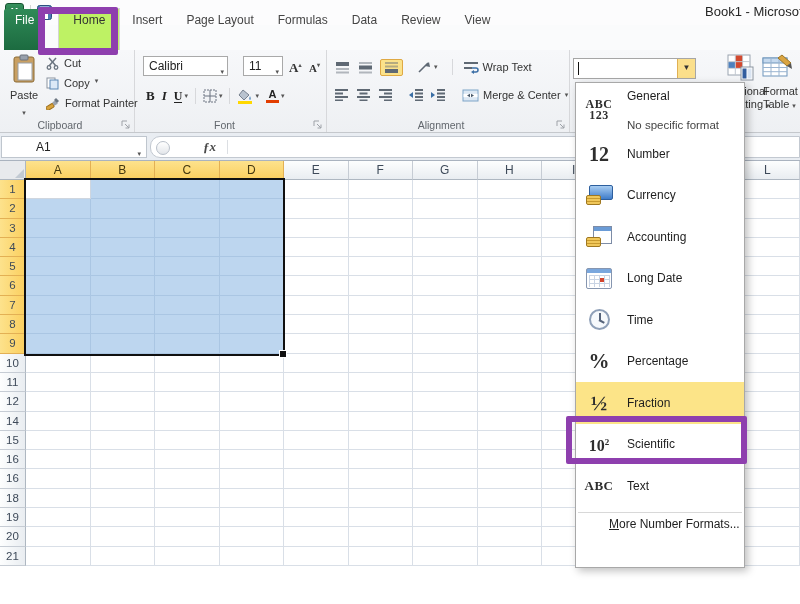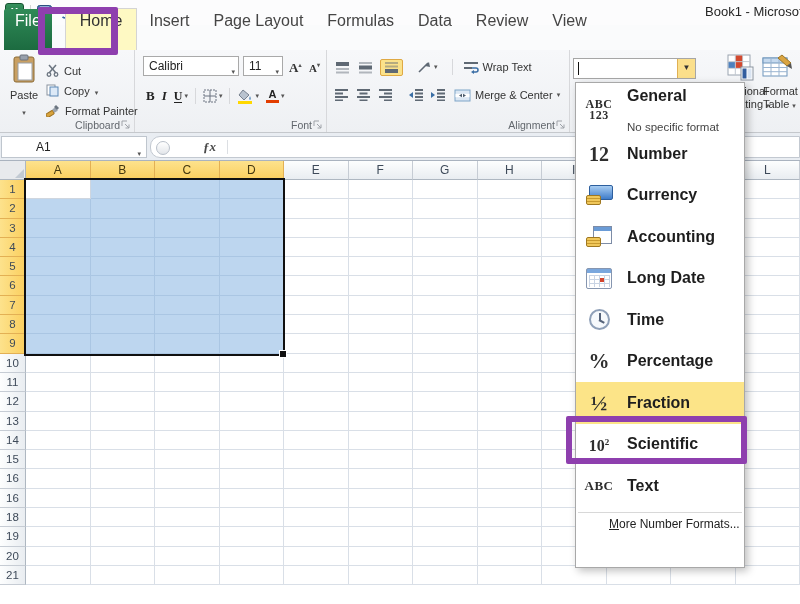--- a/index.html
+++ b/index.html
@@ -13,47 +13,47 @@
   .xl-logo{width:17px;height:17px;background:linear-gradient(#35905d,#1c6b40);border:1px solid #15522f;
            border-radius:3px;color:#fff;font:bold 11px/16px "Liberation Sans",sans-serif;text-align:center}
   .qat .sep{width:1px;height:14px;background:#d4d4d4}
   .mini-arrow{font-size:7px;color:#666}
   .qat-more{display:flex;flex-direction:column;align-items:center;line-height:4px;color:#555;font-size:8px}
   .qat-more .bar{width:7px;height:1.5px;background:#555;margin-bottom:2px}
   .title{position:absolute;left:705px;top:4px;font-size:13px;color:#262626;white-space:nowrap}
 
   
   .tabrow{position:absolute;left:0;top:25px;width:800px;height:25px;display:flex;align-items:flex-end;background:#fafbfc}
-  .tab{height:41px;line-height:23px;padding:0 12px;font-size:16px;color:#454545;flex:none}
+  .tab{height:41px;line-height:23px;padding:0 12px;font-size:12px;color:#454545;flex:none}
   .tab-file{background:linear-gradient(#2f8a57,#1c6b40);color:#fff;border-radius:2px 2px 0 0;
             margin-left:4px;padding:0 11px;margin-right:13px}
-  .tab-active{background:#fef9c3;border:1px solid #d4d4d4;border-bottom:none;color:#333;padding:0 14px}
+  .tab-active{background:#bef264;border:1px solid #d4d4d4;border-bottom:none;color:#333;padding:0 14px}
 
   
   .ribbon{position:absolute;left:0;top:50px;width:800px;height:83px;
           background:linear-gradient(#f7f8fa,#eef0f3);border-bottom:1px solid #c5c8cc;box-sizing:border-box}
   .grp{position:absolute;top:0;height:82px;border-right:1px solid #d7d8db;box-sizing:border-box}
-  .grp-label{position:absolute;bottom:1px;left:0;right:14px;text-align:right;font-size:10.5px;color:#62676d}
+  .grp-label{position:absolute;bottom:1px;left:0;right:14px;text-align:center;font-size:10.5px;color:#62676d}
   .launcher{position:absolute;right:3px;bottom:2px;opacity:.8}
   .ilabel{font-size:11px;color:#333;white-space:nowrap}
   .arr{font-size:7px;color:#555}
 
   
   .grp-clip{left:0;width:135px}
   .paste{position:absolute;left:5px;top:4px;width:38px;height:66px;text-align:center}
   .paste .ilabel{display:block;margin-top:1px}
   .clip-rows{position:absolute;left:46px;top:7px}
-  .crow{display:flex;align-items:flex-end;gap:5px;height:20px}
+  .crow{display:flex;align-items:flex-start;gap:5px;height:20px}
 
   
   .grp-font{left:137px;width:190px}
   .combo{position:absolute;height:20px;background:#fff;border:1px solid #a9a9a9;box-sizing:border-box;
          font-size:12px;color:#222;line-height:18px;padding-left:5px}
   .combo .arr{position:absolute;right:3px;top:6px}
-  .fname{left:6px;top:6px;width:96px}
+  .fname{left:6px;top:6px;width:85px}
   .fsize{left:106px;top:6px;width:40px}
   .fbtn{position:absolute;top:8px;font:bold 13px/14px "Liberation Serif",serif;color:#333}
   .fbtn .arr{font-size:6px;vertical-align:super}
   .fmt-row{position:absolute;left:9px;top:36px;display:flex;align-items:center;gap:7px;height:20px}
   .bI{font:bold 13px "Liberation Serif",serif;color:#222}
   .iI{font:italic bold 13px "Liberation Serif",serif;color:#222}
   .uI{font:bold 12px "Liberation Serif",serif;color:#222;border-bottom:1.5px solid #222;line-height:12px}
   .vsep{width:1px;height:16px;background:#d7d8db}
   .fc-wrap{display:flex;flex-direction:column;align-items:center;line-height:10px}
   .fc-a{font:bold 11px/10px "Liberation Sans",sans-serif;color:#222}
@@ -119,21 +119,21 @@
 
   
   .fmt-menu{position:absolute;left:575px;top:82px;width:170px;height:486px;background:#fff;
             border:1px solid #a8a8a8;box-shadow:3px 3px 8px rgba(0,0,0,.25);z-index:50;
             box-sizing:border-box;padding-top:4px;display:flex;flex-direction:column}
   .menu-item{height:41.5px;flex:none;display:flex;align-items:center}
   .menu-item.tall{height:46px}
   .menu-item.hl{background:#fce488}
   .mi-icon{width:46px;flex:none;display:flex;justify-content:center;align-items:center;color:#2e2e2e}
   .mi-text{margin-left:5px}
-  .mi-label{font-size:16px;font-weight:bold;color:#1e1e1e}
+  .mi-label{font-size:12px;font-weight:normal;color:#1e1e1e}
   .mi-desc{font-size:11.5px;color:#454545;margin-top:16px}
   .menu-sep{border-top:1px solid #d8d8d8;margin:5px 2px 0 2px}
   .menu-footer{height:22px;font-size:12px;color:#222;padding-left:33px;line-height:22px}
 
   
   .ic-stack{font:bold 12px/11px "Liberation Serif",serif;letter-spacing:.5px;text-align:center}
   .ic-num{font:bold 20px/20px "Liberation Serif",serif}
   .ic-pct{font:bold 21px/21px "Liberation Serif",serif}
   .ic-frac{font:bold 22px/22px "Liberation Serif",serif}
   .ic-sci{font:bold 16px/16px "Liberation Serif",serif}
@@ -408,21 +408,21 @@
       </span>
       <span>
         <svg width="16" height="12">
             <polygon points="1,3 1,9 5,6" fill="#3a6ea5"></polygon>
             <rect x="7" y="0" width="8" height="2" fill="#5f6974"></rect>
             <rect x="7" y="3.5" width="8" height="2" fill="#5f6974"></rect>
             <rect x="7" y="7" width="8" height="2" fill="#5f6974"></rect>
             <rect x="7" y="10.5" width="8" height="2" fill="#5f6974"></rect>
           </svg>
       </span>
-      <span style="display:flex;align-items:center;gap:4px;margin-left:2px">
+      <span style="display:flex;align-items:center;gap:4px;margin-left:10px">
         <span>
           <svg width="17" height="13">
               <rect x="1" y="1" width="15" height="11" fill="#dbe7f3" stroke="#7fa5c8"></rect>
               <rect x="1.5" y="4.8" width="14" height="3.4" fill="#fff"></rect>
               <polygon points="5,6.5 8,4.8 8,8.2" fill="#4a5a6b"></polygon>
               <polygon points="12,6.5 9,4.8 9,8.2" fill="#4a5a6b"></polygon>
             </svg>
         </span>
         <span class="ilabel">Merge &amp; Center</span>
         <span class="arr">▾</span>
@@ -689,35 +689,20 @@
         <div class="cell"></div>
         <div class="cell"></div>
         <div class="cell"></div>
         <div class="cell"></div>
         <div class="cell"></div>
         <div class="cell"></div>
         <div class="cell"></div>
         <div class="cell"></div>
       </div>
       <div class="grow-row">
-        <div class="rowhdr">13</div>
-        <div class="cell"></div>
-        <div class="cell"></div>
-        <div class="cell"></div>
-        <div class="cell"></div>
-        <div class="cell"></div>
-        <div class="cell"></div>
-        <div class="cell"></div>
-        <div class="cell"></div>
-        <div class="cell"></div>
-        <div class="cell"></div>
-        <div class="cell"></div>
-        <div class="cell"></div>
-      </div>
-      <div class="grow-row">
         <div class="rowhdr">14</div>
         <div class="cell"></div>
         <div class="cell"></div>
         <div class="cell"></div>
         <div class="cell"></div>
         <div class="cell"></div>
         <div class="cell"></div>
         <div class="cell"></div>
         <div class="cell"></div>
         <div class="cell"></div>

